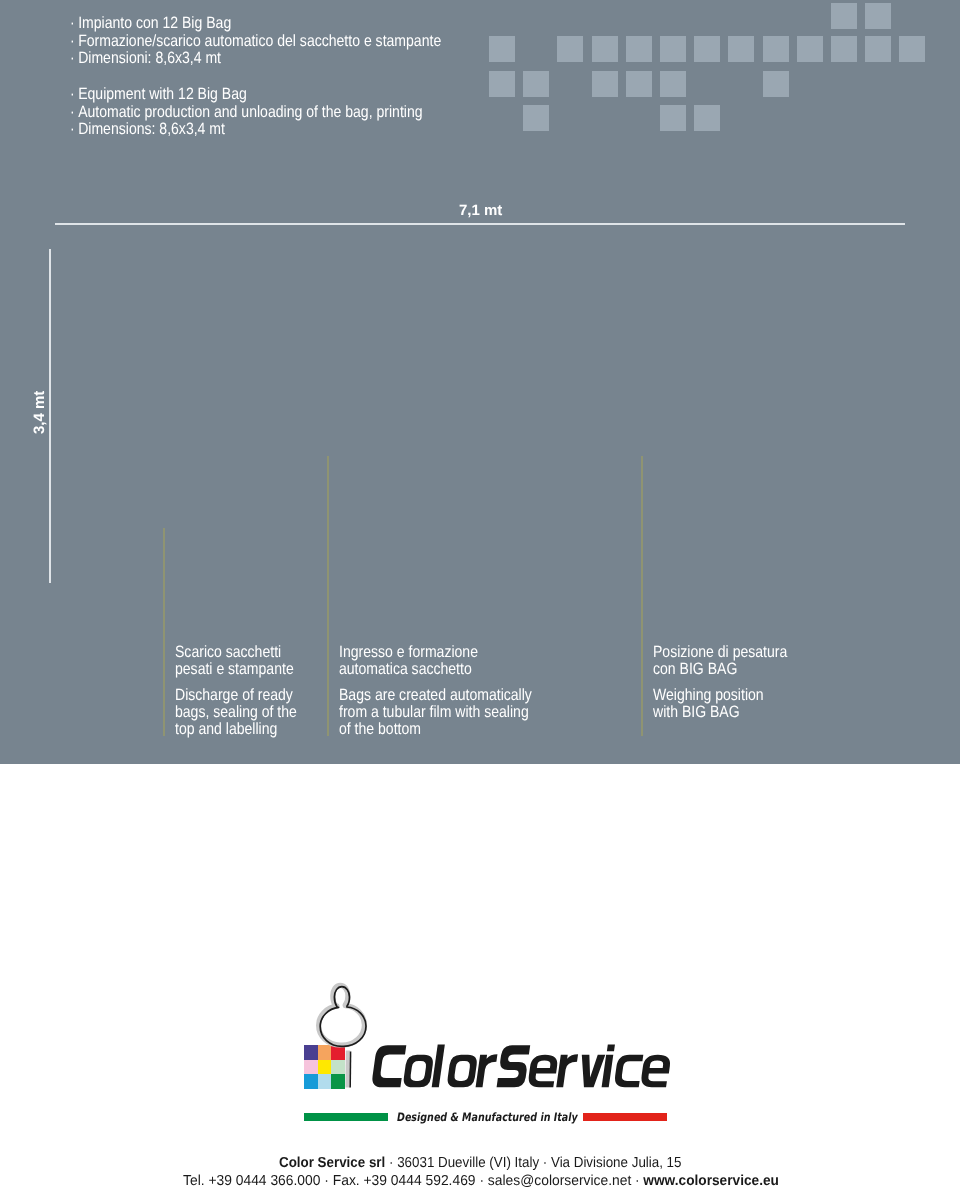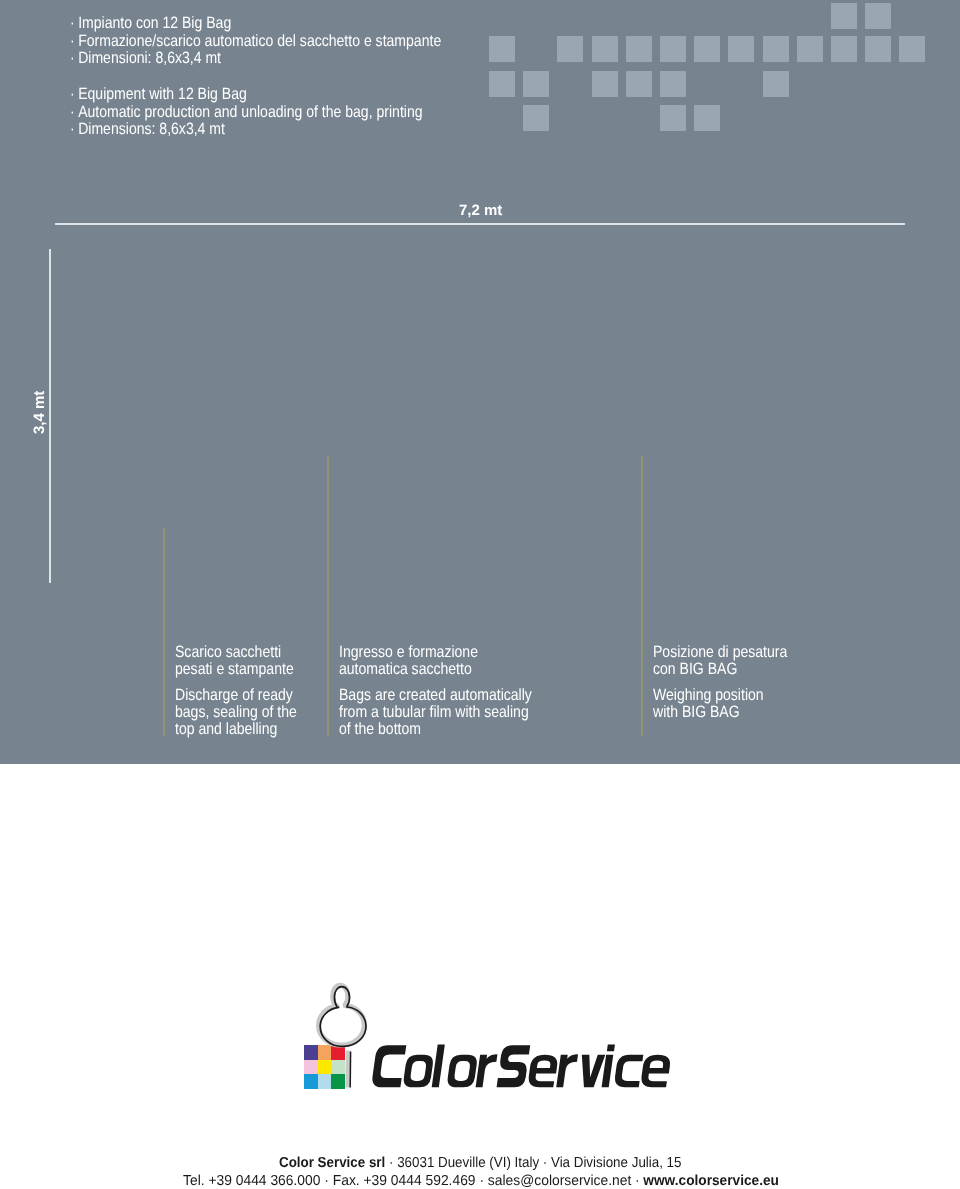--- a/index.html
+++ b/index.html
@@ -90,21 +90,21 @@
       <div class="decor-sq" style="left: 591.6px; top: 71px; width: 26px; height: 26px; background: rgb(154, 167, 178);"></div>
       <div class="decor-sq" style="left: 625.8px; top: 71px; width: 26px; height: 26px; background: rgb(154, 167, 178);"></div>
       <div class="decor-sq" style="left: 660px; top: 71px; width: 26px; height: 26px; background: rgb(154, 167, 178);"></div>
       <div class="decor-sq" style="left: 762.6px; top: 71px; width: 26px; height: 26px; background: rgb(154, 167, 178);"></div>
       <div class="decor-sq" style="left: 523.2px; top: 105px; width: 26px; height: 26px; background: rgb(154, 167, 178);"></div>
       <div class="decor-sq" style="left: 660px; top: 105px; width: 26px; height: 26px; background: rgb(154, 167, 178);"></div>
       <div class="decor-sq" style="left: 694.2px; top: 105px; width: 26px; height: 26px; background: rgb(154, 167, 178);"></div>
     </div>
 
   <div class="dim-h-line" id="dim-w-line"></div>
-  <div class="dim-label" id="dim-w-label">7,2 mt</div>
+  <div class="dim-label" id="dim-w-label">7,1 mt</div>
   <div class="dim-v-line" id="dim-h-line"></div>
   <div class="dim-label" id="dim-h-label">3,4 mt</div>
 
   <div class="lead-line" id="lead-0"></div>
   <div class="lead-line" id="lead-1"></div>
   <div class="lead-line" id="lead-2"></div>
 
   <div class="callout" id="callout-0">
     <p>Scarico sacchetti</p>
     <p>pesati e stampante</p>
@@ -176,18 +176,23 @@
           <path d="M64 -33 L16.5 -33 L16.5 -25 Q16.5 -14.5 30 -14.5 L62 -14.5 L62 0 L28 0 Q0 0 0 -28 L0 -50 Q0 -77.5 31.5 -77.5 Q64 -77.5 64 -51 Z M16.5 -46 L47.5 -46 L47.5 -53.5 Q47.5 -63.5 32 -63.5 Q16.5 -63.5 16.5 -53.5 Z" transform="translate(372.00,0)"></path>
           <path d="M0 -77.5 L16.5 -77.5 L16.5 -68 Q24 -78.5 41 -78.5 L41 -60.5 Q16.5 -60.5 16.5 -42 L16.5 0 L0 0 Z" transform="translate(441.00,0)"></path>
           <path d="M0 -77.5 L18 -77.5 L27.5 -23 L38 -77.5 L56 -77.5 L39 0 L16 0 Z" transform="translate(491.00,0)"></path>
           <path d="M0 -77.5 L17 -77.5 L17 0 L0 0 Z M0.5 -102 L17.5 -102 L17.5 -86 L0.5 -86 Z" transform="translate(549.00,0)"></path>
           <path d="M60 -77.5 L60 -62 L30 -62 Q16 -62 16 -49 L16 -28.5 Q16 -15 30 -15 L60 -15 L60 0 L27 0 Q0 0 0 -28 L0 -50 Q0 -77.5 27 -77.5 Z" transform="translate(577.50,0)"></path>
           <path d="M64 -33 L16.5 -33 L16.5 -25 Q16.5 -14.5 30 -14.5 L62 -14.5 L62 0 L28 0 Q0 0 0 -28 L0 -50 Q0 -77.5 31.5 -77.5 Q64 -77.5 64 -51 Z M16.5 -46 L47.5 -46 L47.5 -53.5 Q47.5 -63.5 32 -63.5 Q16.5 -63.5 16.5 -53.5 Z" transform="translate(640.50,0)"></path>
         </g>
       </svg>
   </div>
 
+  <div id="tagline-row">
+    <div id="flag-green" style="background: rgb(0, 146, 70);"></div>
+    <div id="tagline">Designed &amp; Manufactured in Italy</div>
+    <div id="flag-red" style="background: rgb(226, 35, 26);"></div>
+  </div>
 
   <div id="footer">
     <div class="foot-line" id="foot-1"><b>Color Service srl</b><span> · 36031 Dueville (VI) Italy · Via Divisione Julia, 15</span></div>
     <div class="foot-line" id="foot-2"><span>Tel. +39 0444 366.000 · Fax. +39 0444 592.469 · sales@colorservice.net · </span><b>www.colorservice.eu</b></div>
   </div>
 </div>
 
 </body></html>

